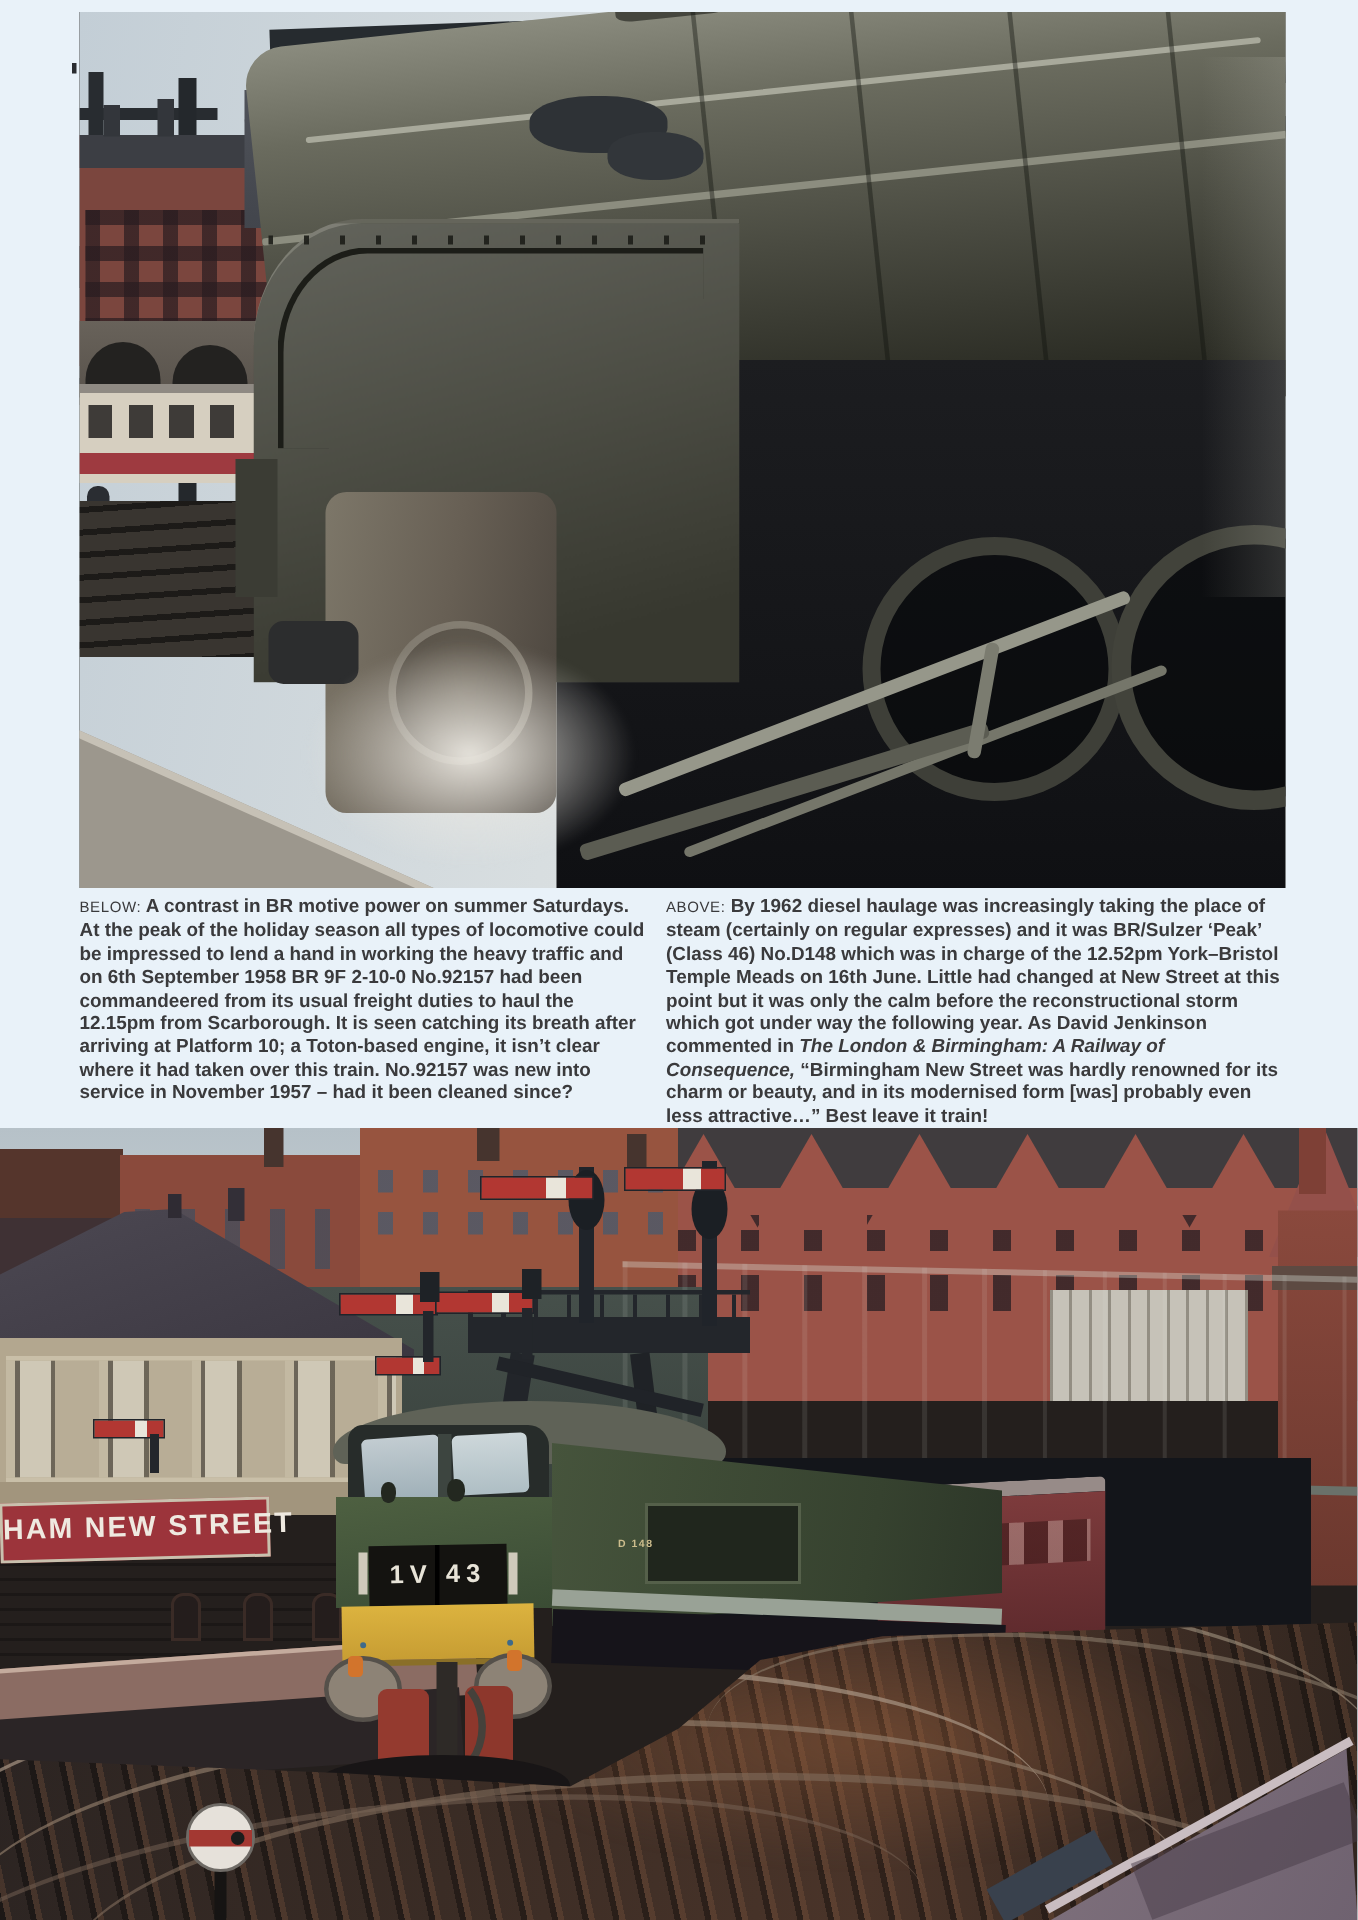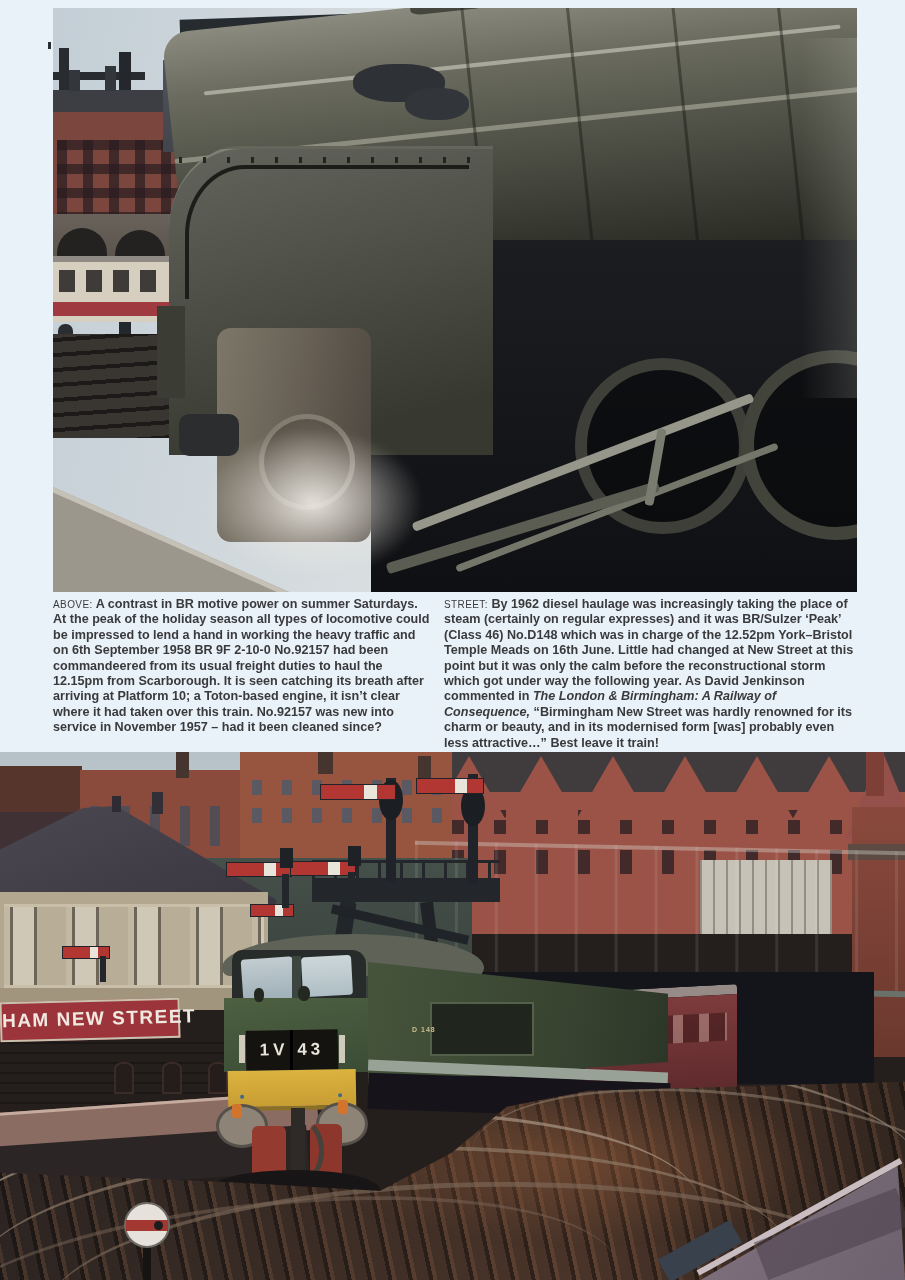--- a/index.html
+++ b/index.html
@@ -310,25 +310,25 @@
     <div class="ab tp-cylcover"></div>
   </div>
   <div class="ab tp-buffer"></div>
   <div class="ab tp-platform"></div>
   <div class="ab tp-steam"></div>
   <div class="ab tp-smokebox-hl"></div>
 </div>
 
 <div class="ab" id="captions">
   <p class="cap left">
-    <span class="cap-label">ABOVE:</span>
+    <span class="cap-label">BELOW:</span>
     <span>A contrast in BR motive power on summer Saturdays. At the peak of the holiday season all types of locomotive could be impressed to lend a hand in working the heavy traffic and on 6th September 1958 BR 9F 2-10-0 No.92157 had been commandeered from its usual freight duties to haul the 12.15pm from Scarborough. It is seen catching its breath after arriving at Platform 10; a Toton-based engine, it isn’t clear where it had taken over this train. No.92157 was new into service in November 1957 – had it been cleaned since?</span>
   </p>
   <p class="cap right">
-    <span class="cap-label">STREET:</span>
+    <span class="cap-label">ABOVE:</span>
     <span>By 1962 diesel haulage was increasingly taking the place of steam (certainly on regular expresses) and it was BR/Sulzer ‘Peak’ (Class 46) No.D148 which was in charge of the 12.52pm York–Bristol Temple Meads on 16th June. Little had changed at New Street at this point but it was only the calm before the reconstructional storm which got under way the following year. As David Jenkinson commented in </span>
     <i>The London &amp; Birmingham: A Railway of Consequence,</i>
     <span> “Birmingham New Street was hardly renowned for its charm or beauty, and in its modernised form [was] probably even less attractive…” Best leave it train!</span>
   </p>
 </div>
 
 <div class="ab photo" id="photo-bottom">
   <div class="ab bp-sky"></div>
   <div class="ab bp-hill"></div>
   <div class="ab bp-wh"></div>

